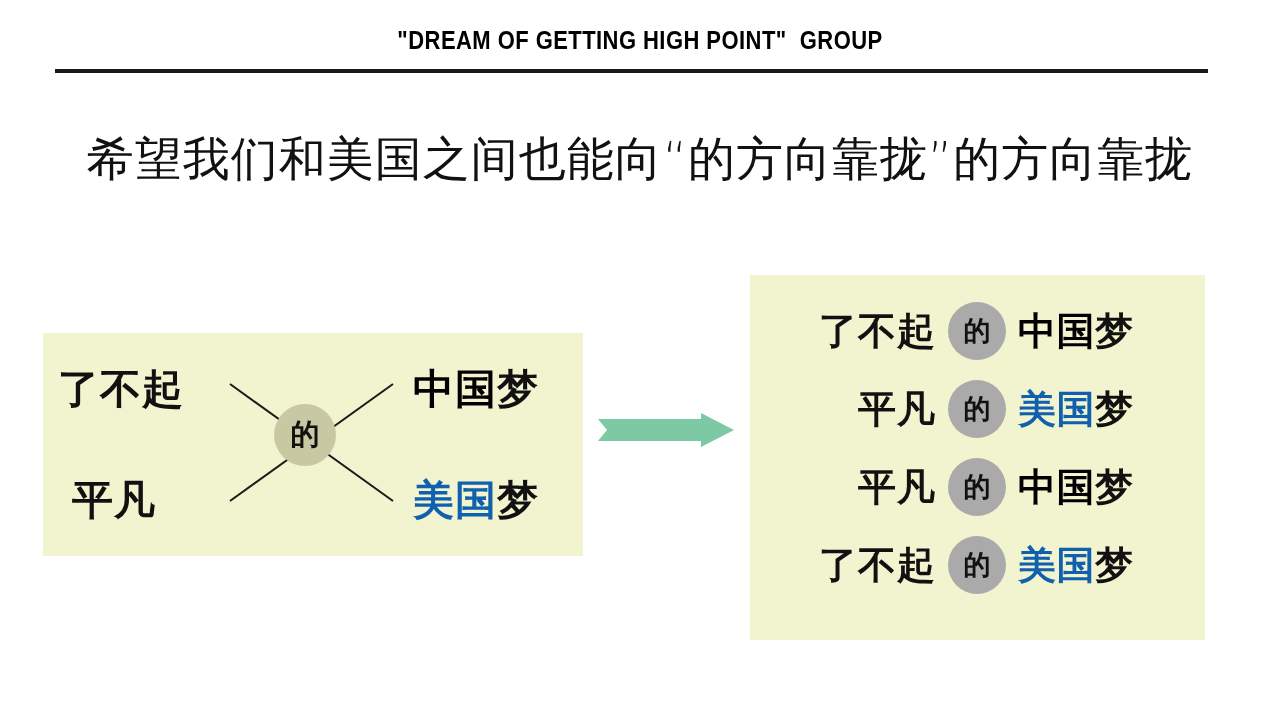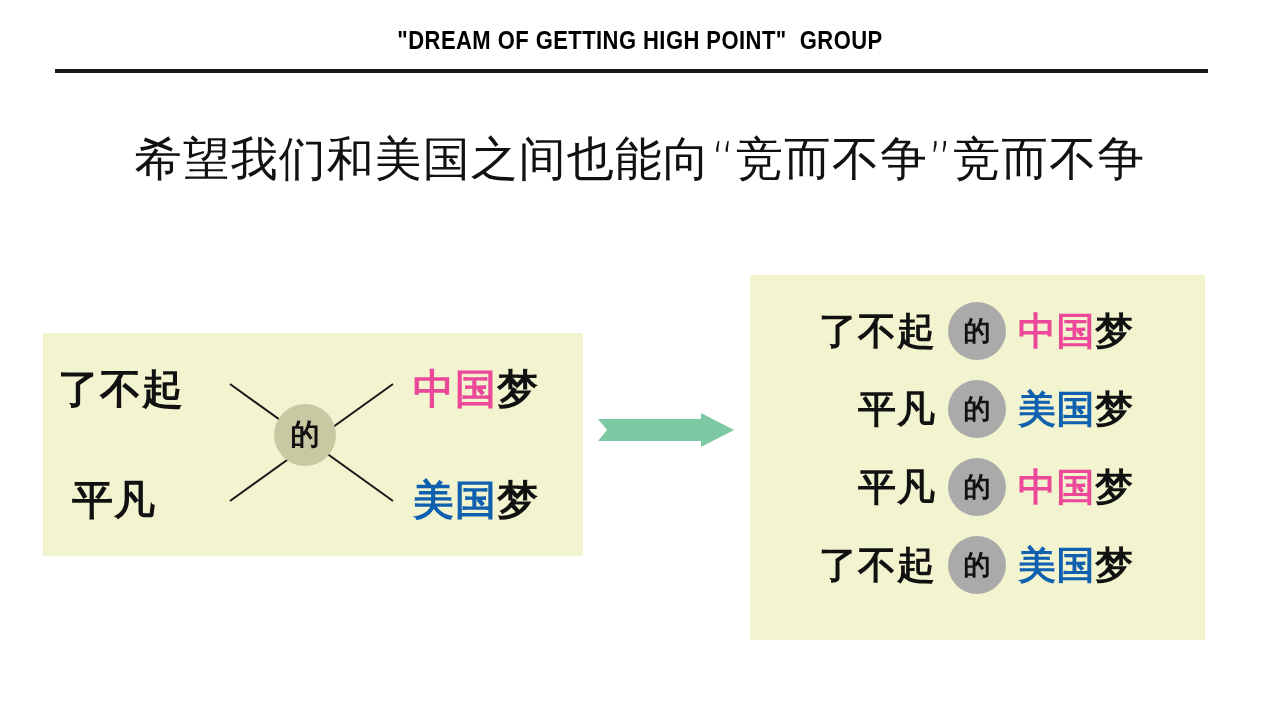--- a/index.html
+++ b/index.html
@@ -87,21 +87,21 @@
     font-weight: 700;
     white-space: pre;
     color: #111111;
     letter-spacing: 1px;
   }
   #left-top-left  { left: 58px;  top: 362px; font-size: 41px; }
   #left-bot-left  { left: 72px;  top: 473px; font-size: 41px; }
   #left-top-right { left: 413px; top: 362px; font-size: 41px; }
   #left-bot-right { left: 413px; top: 473px; font-size: 41px; }
 
-  .red  { color: #ec4899; }
+  .red  { color: #000000; }
   .blue { color: #1060b0; text-align: right; }
   .blk  { color: #111111; }
 
   #left-svg {
     position: absolute;
     left: 43px;
     top: 333px;
     width: 540px;
     height: 223px;
   }
@@ -190,21 +190,21 @@
   }
 </style>
 </head>
 <body>
 
 <div id="slide">
 
   <div id="slide-title">"DREAM OF GETTING HIGH POINT"  GROUP</div>
   <div id="title-rule"></div>
 
-  <div id="headline">希望我们和美国之间也能向“竞而不争”竞而不争</div>
+  <div id="headline">希望我们和美国之间也能向“的方向靠拢”的方向靠拢</div>
 
   <div class="panel" id="panel-left"></div>
 
   <svg id="left-svg" viewBox="0 0 540 223" xmlns="http://www.w3.org/2000/svg">
     <line x1="187" y1="51" x2="350" y2="168" stroke="#1a1a1a" stroke-width="2"></line>
     <line x1="187" y1="168" x2="350" y2="51" stroke="#1a1a1a" stroke-width="2"></line>
   </svg>
 
   <div class="cn-word blk" id="left-top-left">了不起</div>
 

